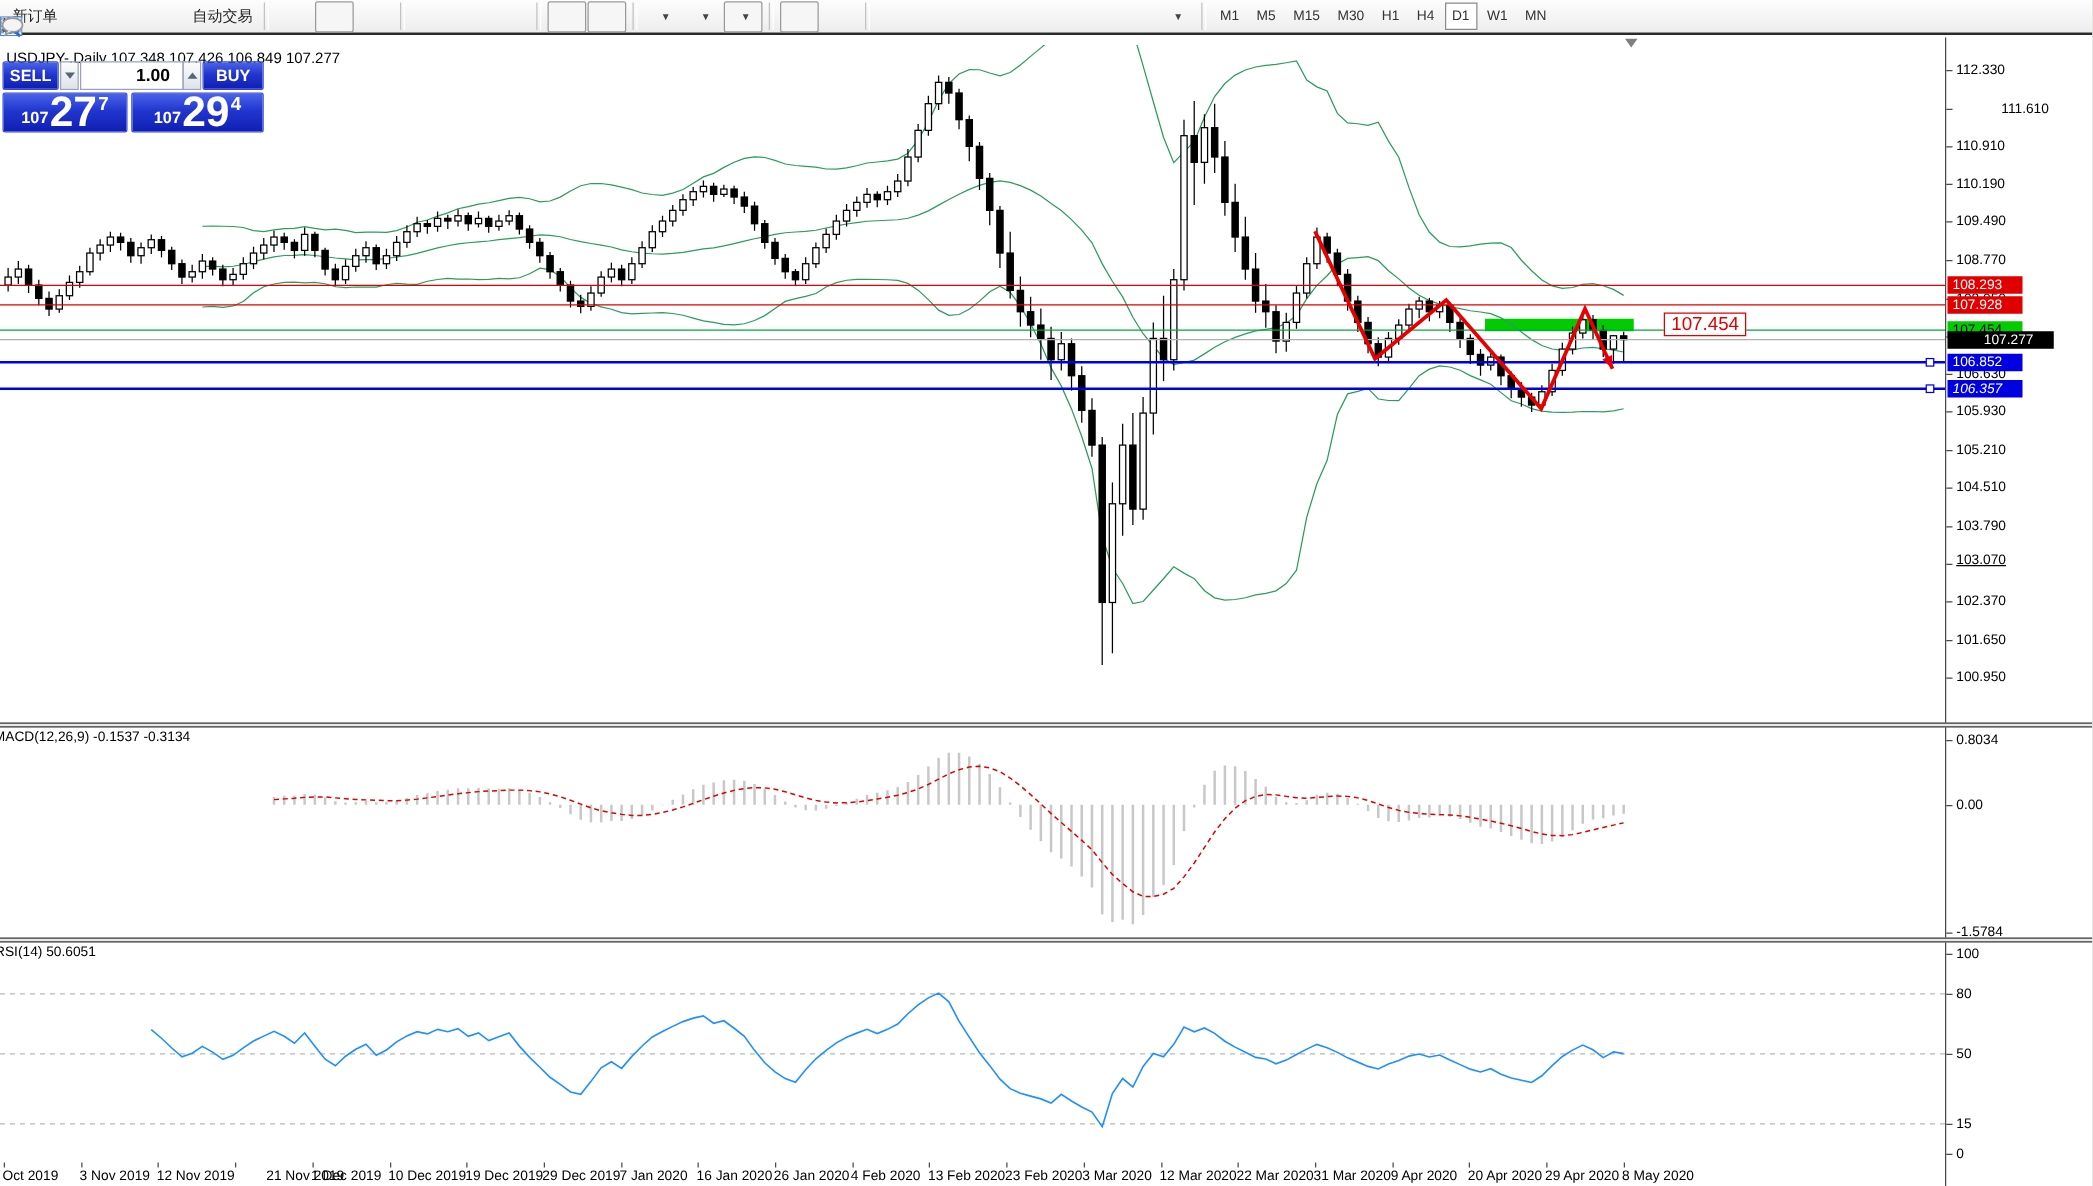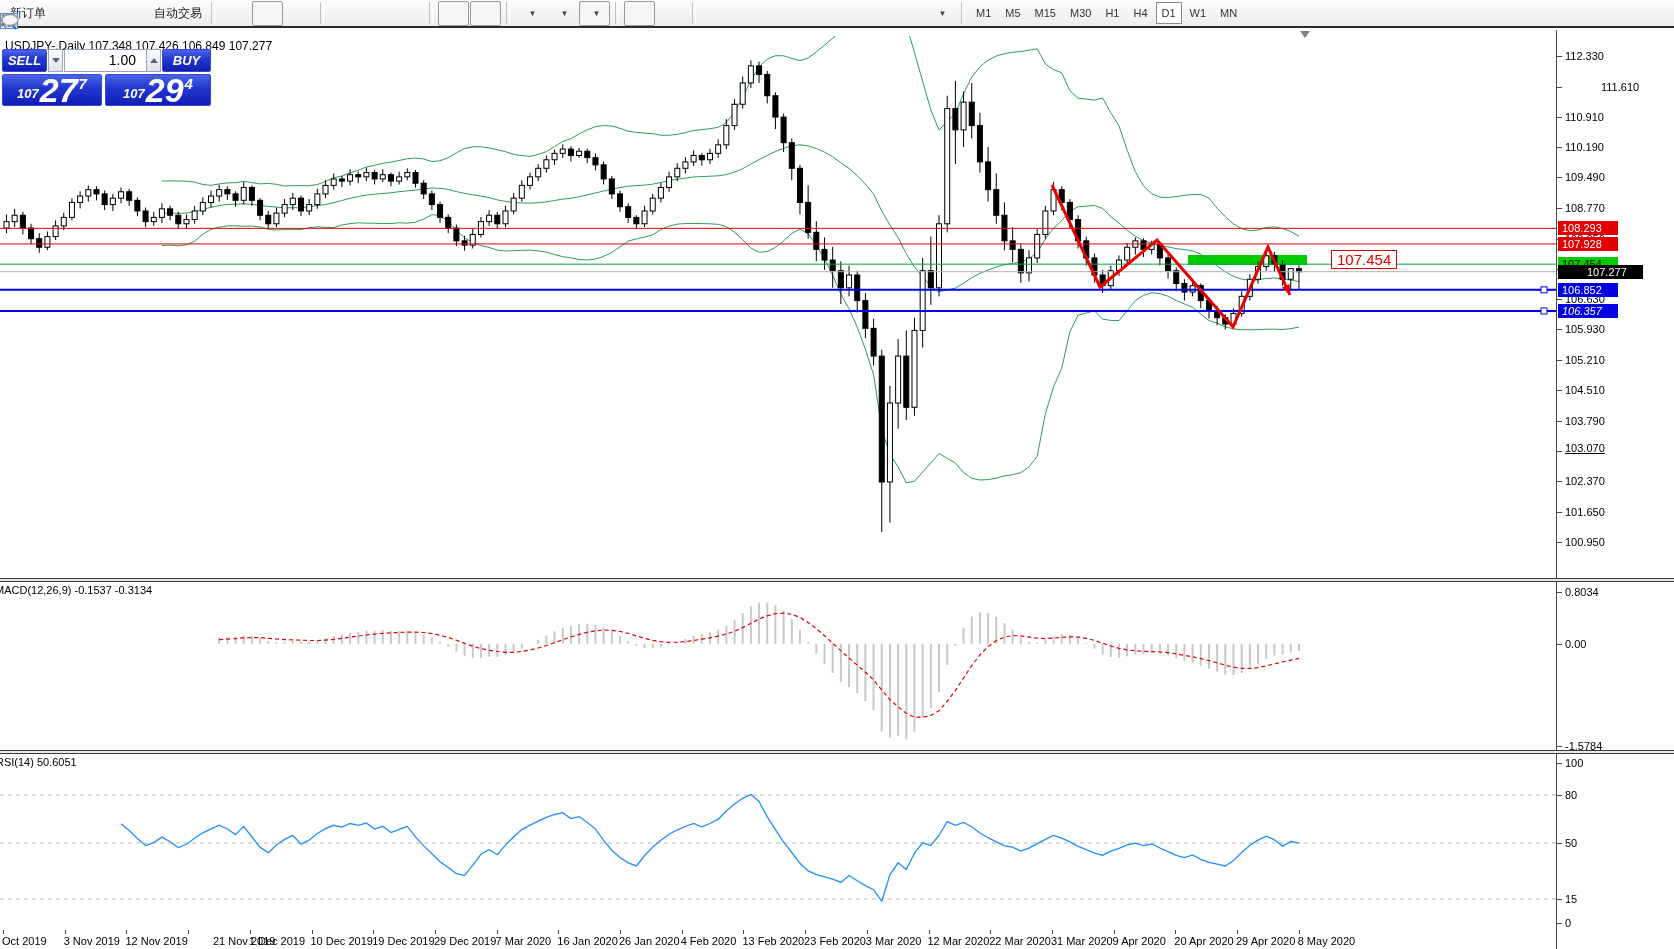--- a/index.html
+++ b/index.html
@@ -31,27 +31,27 @@
      white-space:nowrap;z-index:5;}
   .splitter{position:absolute;left:0;width:1674px;height:4px;background:#e8e8e8;
      border-top:1px solid #3a3a3a;border-bottom:1px solid #3a3a3a;box-sizing:border-box;z-index:20;}
   #date-axis{position:absolute;left:0;top:930px;width:1556px;height:19px;background:#fff;}
   .datelab{position:absolute;top:5px;font-size:11px;color:#000;white-space:nowrap;}
   .datetick{position:absolute;top:0;width:1px;height:4px;background:#4a4a4a;}
   svg{position:absolute;left:0;}
   
   #trade-panel{position:absolute;left:2px;top:49px;width:209px;height:57px;z-index:40;font-weight:bold;}
   .tp-box{position:absolute;box-sizing:border-box;color:#fff;
-     background:linear-gradient(#4a63e8,#2136cf 45%,#101fb4);border:1px solid #3548d8;border-radius:2px;font-style:italic;}
+     background:linear-gradient(#4a63e8,#2136cf 45%,#101fb4);border:1px solid #3548d8;border-radius:2px;}
   #tp-sell{left:0;top:0;width:45px;height:23px;font-size:13px;display:flex;align-items:center;justify-content:center;}
   #tp-buy{left:160px;top:0;width:49px;height:23px;font-size:13px;display:flex;align-items:center;justify-content:center;}
   .spin{position:absolute;top:0;width:15px;height:23px;box-sizing:border-box;border:1px solid #9aa4b8;
      background:linear-gradient(#fcfcfc,#dfe3ea);display:flex;align-items:center;justify-content:center;}
   #tp-vol{position:absolute;left:62px;top:0;width:83px;height:23px;box-sizing:border-box;border:1px solid #9aa4b8;
-     background:#fff;color:#000;font-size:14px;font-weight:normal;text-align:right;padding:2px 10px 0 0;}
+     background:#fff;color:#000;font-size:14px;font-weight:bold;text-align:right;padding:2px 10px 0 0;}
   .arrow-up{width:0;height:0;border-left:4px solid transparent;border-right:4px solid transparent;border-bottom:5px solid #567;}
   .arrow-dn{width:0;height:0;border-left:4px solid transparent;border-right:4px solid transparent;border-top:5px solid #567;}
   .tp-price{top:25px;height:32px;display:flex;align-items:flex-end;justify-content:center;padding-bottom:1px;}
   #tp-sell-price{left:0;width:100px;}
   #tp-buy-price{left:103px;width:106px;}
   .px-small{font-size:13px;margin:0 1px 3px 0;}
   .px-big{font-size:34px;line-height:28px;}
   .px-sup{font-size:15px;margin:0 0 12px 1px;}
   
   #price-callout{position:absolute;left:1331px;top:250px;background:#fff;border:1px solid #e00000;
@@ -1227,21 +1227,21 @@
       <div class="datelab" style="left: 201px; padding-left: 12px;">21 Nov 2019</div>
       <div class="datetick" style="left: 249.8px;"></div>
       <div class="datelab" style="left: 248.8px;">1 Dec 2019</div>
       <div class="datetick" style="left: 311.5px;"></div>
       <div class="datelab" style="left: 310.5px;">10 Dec 2019</div>
       <div class="datetick" style="left: 373.2px;"></div>
       <div class="datelab" style="left: 372.2px;">19 Dec 2019</div>
       <div class="datetick" style="left: 434.9px;"></div>
       <div class="datelab" style="left: 433.9px;">29 Dec 2019</div>
       <div class="datetick" style="left: 496.6px;"></div>
-      <div class="datelab" style="left: 495.6px;">7 Mar 2020</div>
+      <div class="datelab" style="left: 495.6px;">7 Jan 2020</div>
       <div class="datetick" style="left: 558.3px;"></div>
       <div class="datelab" style="left: 557.3px;">16 Jan 2020</div>
       <div class="datetick" style="left: 620px;"></div>
       <div class="datelab" style="left: 619px;">26 Jan 2020</div>
       <div class="datetick" style="left: 681.7px;"></div>
       <div class="datelab" style="left: 680.7px;">4 Feb 2020</div>
       <div class="datetick" style="left: 743.4px;"></div>
       <div class="datelab" style="left: 742.4px;">13 Feb 2020</div>
       <div class="datetick" style="left: 805.1px;"></div>
       <div class="datelab" style="left: 804.1px;">23 Feb 2020</div>

